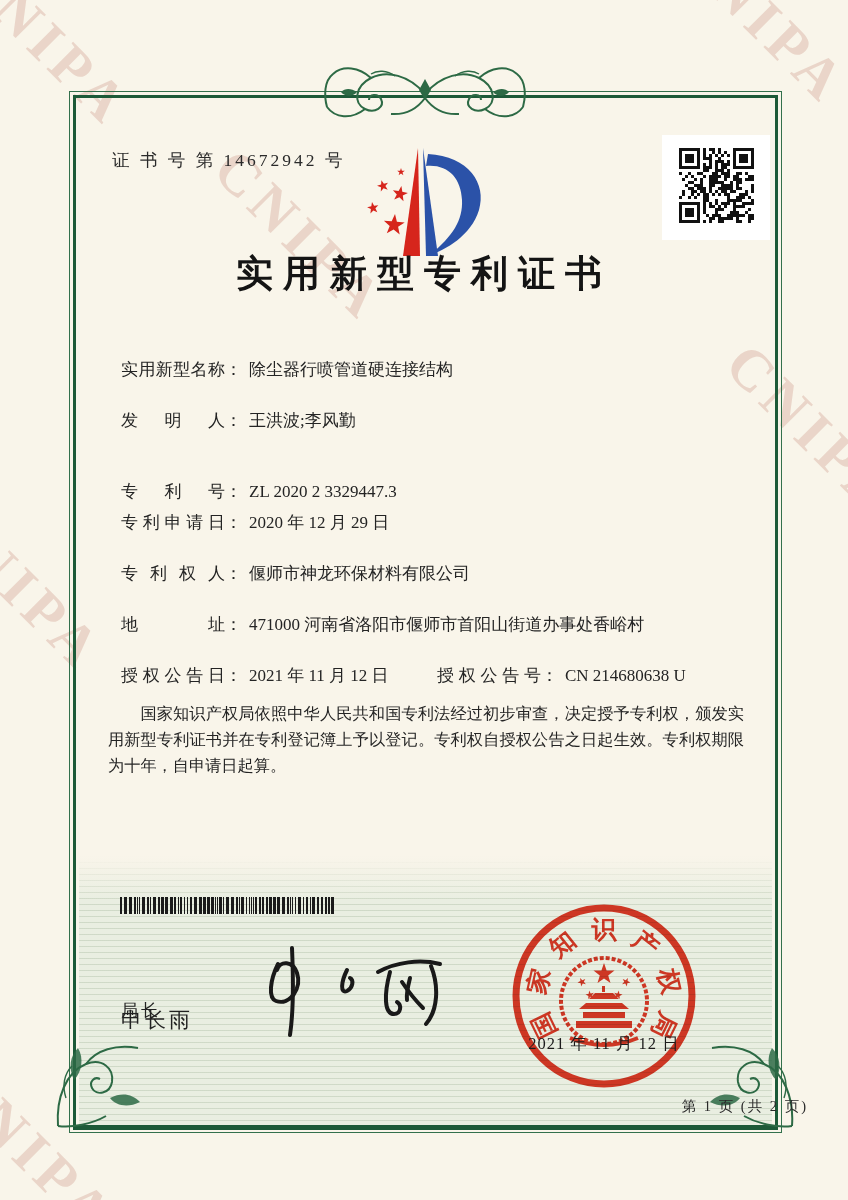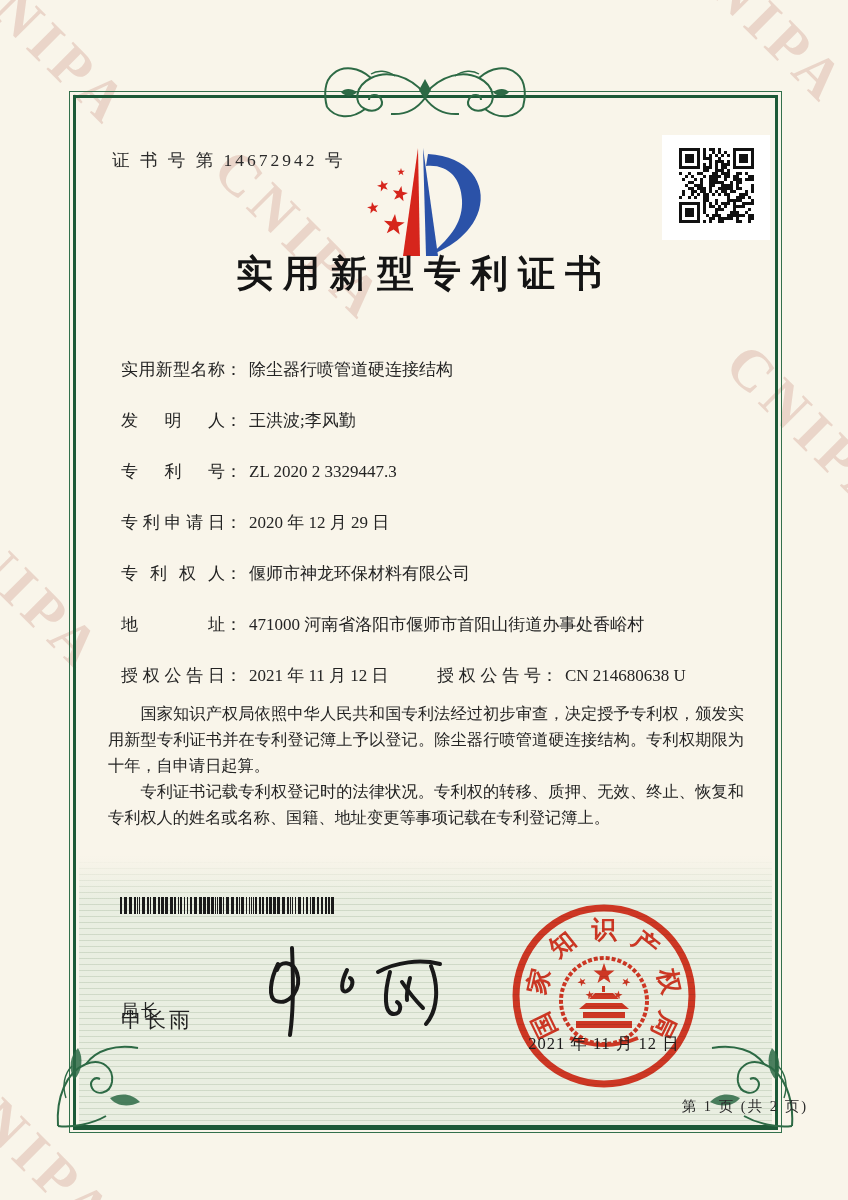--- a/index.html
+++ b/index.html
@@ -355,42 +355,41 @@
   </div>
 
   <div class="title">实用新型专利证书</div>
 
   <div class="frow" style="top:409px">
     <span class="flabel">发明人</span><span class="fcolon">：</span><span class="fval">王洪波;李风勤</span>
   </div>
   <div class="frow" style="top:358px">
     <span class="flabel">实用新型名称</span><span class="fcolon">：</span><span class="fval">除尘器行喷管道硬连接结构</span>
   </div>
-  <div class="frow" style="top:460px">
+  <div class="frow" style="top:480px">
     <span class="flabel">专利号</span><span class="fcolon">：</span><span class="fval">ZL 2020 2 3329447.3</span>
   </div>
   <div class="frow" style="top:511px">
     <span class="flabel">专利申请日</span><span class="fcolon">：</span><span class="fval">2020 年 12 月 29 日</span>
   </div>
   <div class="frow" style="top:562px">
     <span class="flabel">专利权人</span><span class="fcolon">：</span><span class="fval">偃师市神龙环保材料有限公司</span>
   </div>
   <div class="frow" style="top:613px">
     <span class="flabel">地址</span><span class="fcolon">：</span><span class="fval">471000 河南省洛阳市偃师市首阳山街道办事处香峪村</span>
   </div>
   <div class="frow" style="top:664px">
     <span class="flabel">授权公告日</span><span class="fcolon">：</span><span class="fval">2021 年 11 月 12 日</span>
   </div>
   <div class="frow second" style="top:664px">
     <span class="flabel">授权公告号</span><span class="fcolon">：</span><span class="fval">CN 214680638 U</span>
   </div>
 
   <div class="paras">
-    <p>国家知识产权局依照中华人民共和国专利法经过初步审查，决定授予专利权，颁发实用新型专利证书并在专利登记簿上予以登记。除尘器行喷管道硬连接结构。专利权期限为十年，自申请日起算。</p>
-    <p>专利证书记载专利权登记时的法律状况。专利权的转移、质押、无效、终止、恢复和专利权人的姓名或名称、国籍、地址变更等事项记载在专利登记簿上。</p>
+    <p>国家知识产权局依照中华人民共和国专利法经过初步审查，决定授予专利权，颁发实用新型专利证书并在专利登记簿上予以登记。专利权自授权公告之日起生效。专利权期限为十年，自申请日起算。</p>
   </div>
 
   <div class="barcode"><svg width="218" height="17" viewBox="0 0 218 17" fill="#1b1b1b">
         <rect x="0" y="0" width="2" height="17"></rect>
         <rect x="4" y="0" width="3" height="17"></rect>
         <rect x="9" y="0" width="3" height="17"></rect>
         <rect x="14" y="0" width="2" height="17"></rect>
         <rect x="17" y="0" width="1" height="17"></rect>
         <rect x="19" y="0" width="1" height="17"></rect>
         <rect x="22" y="0" width="3" height="17"></rect>

